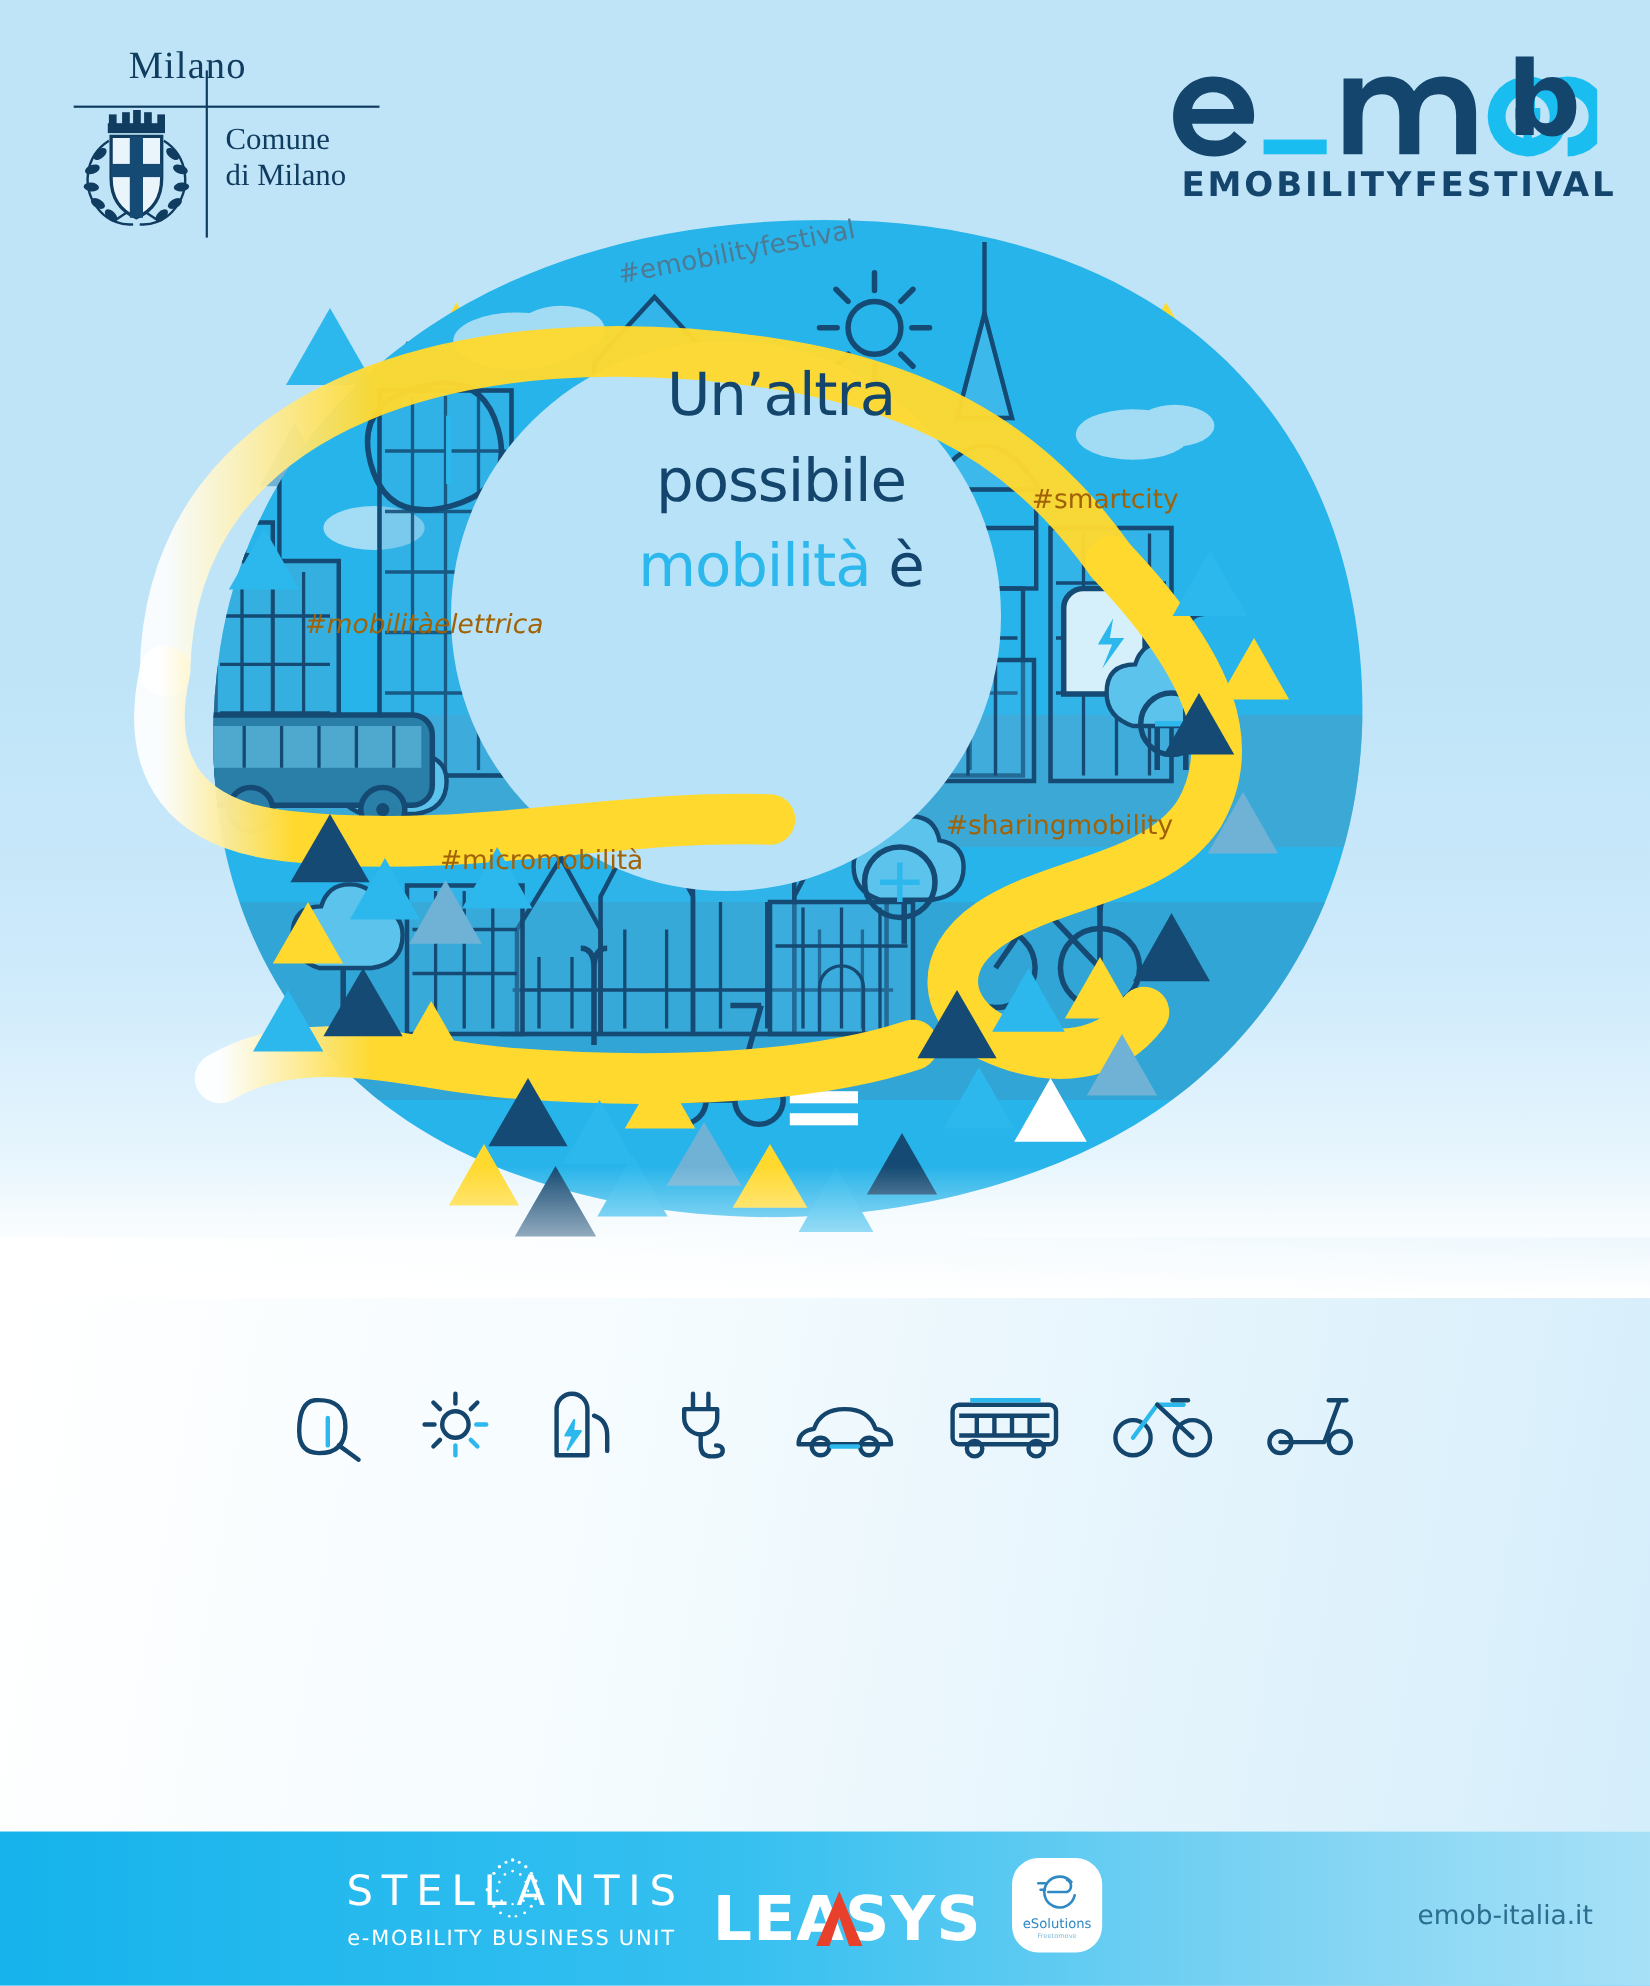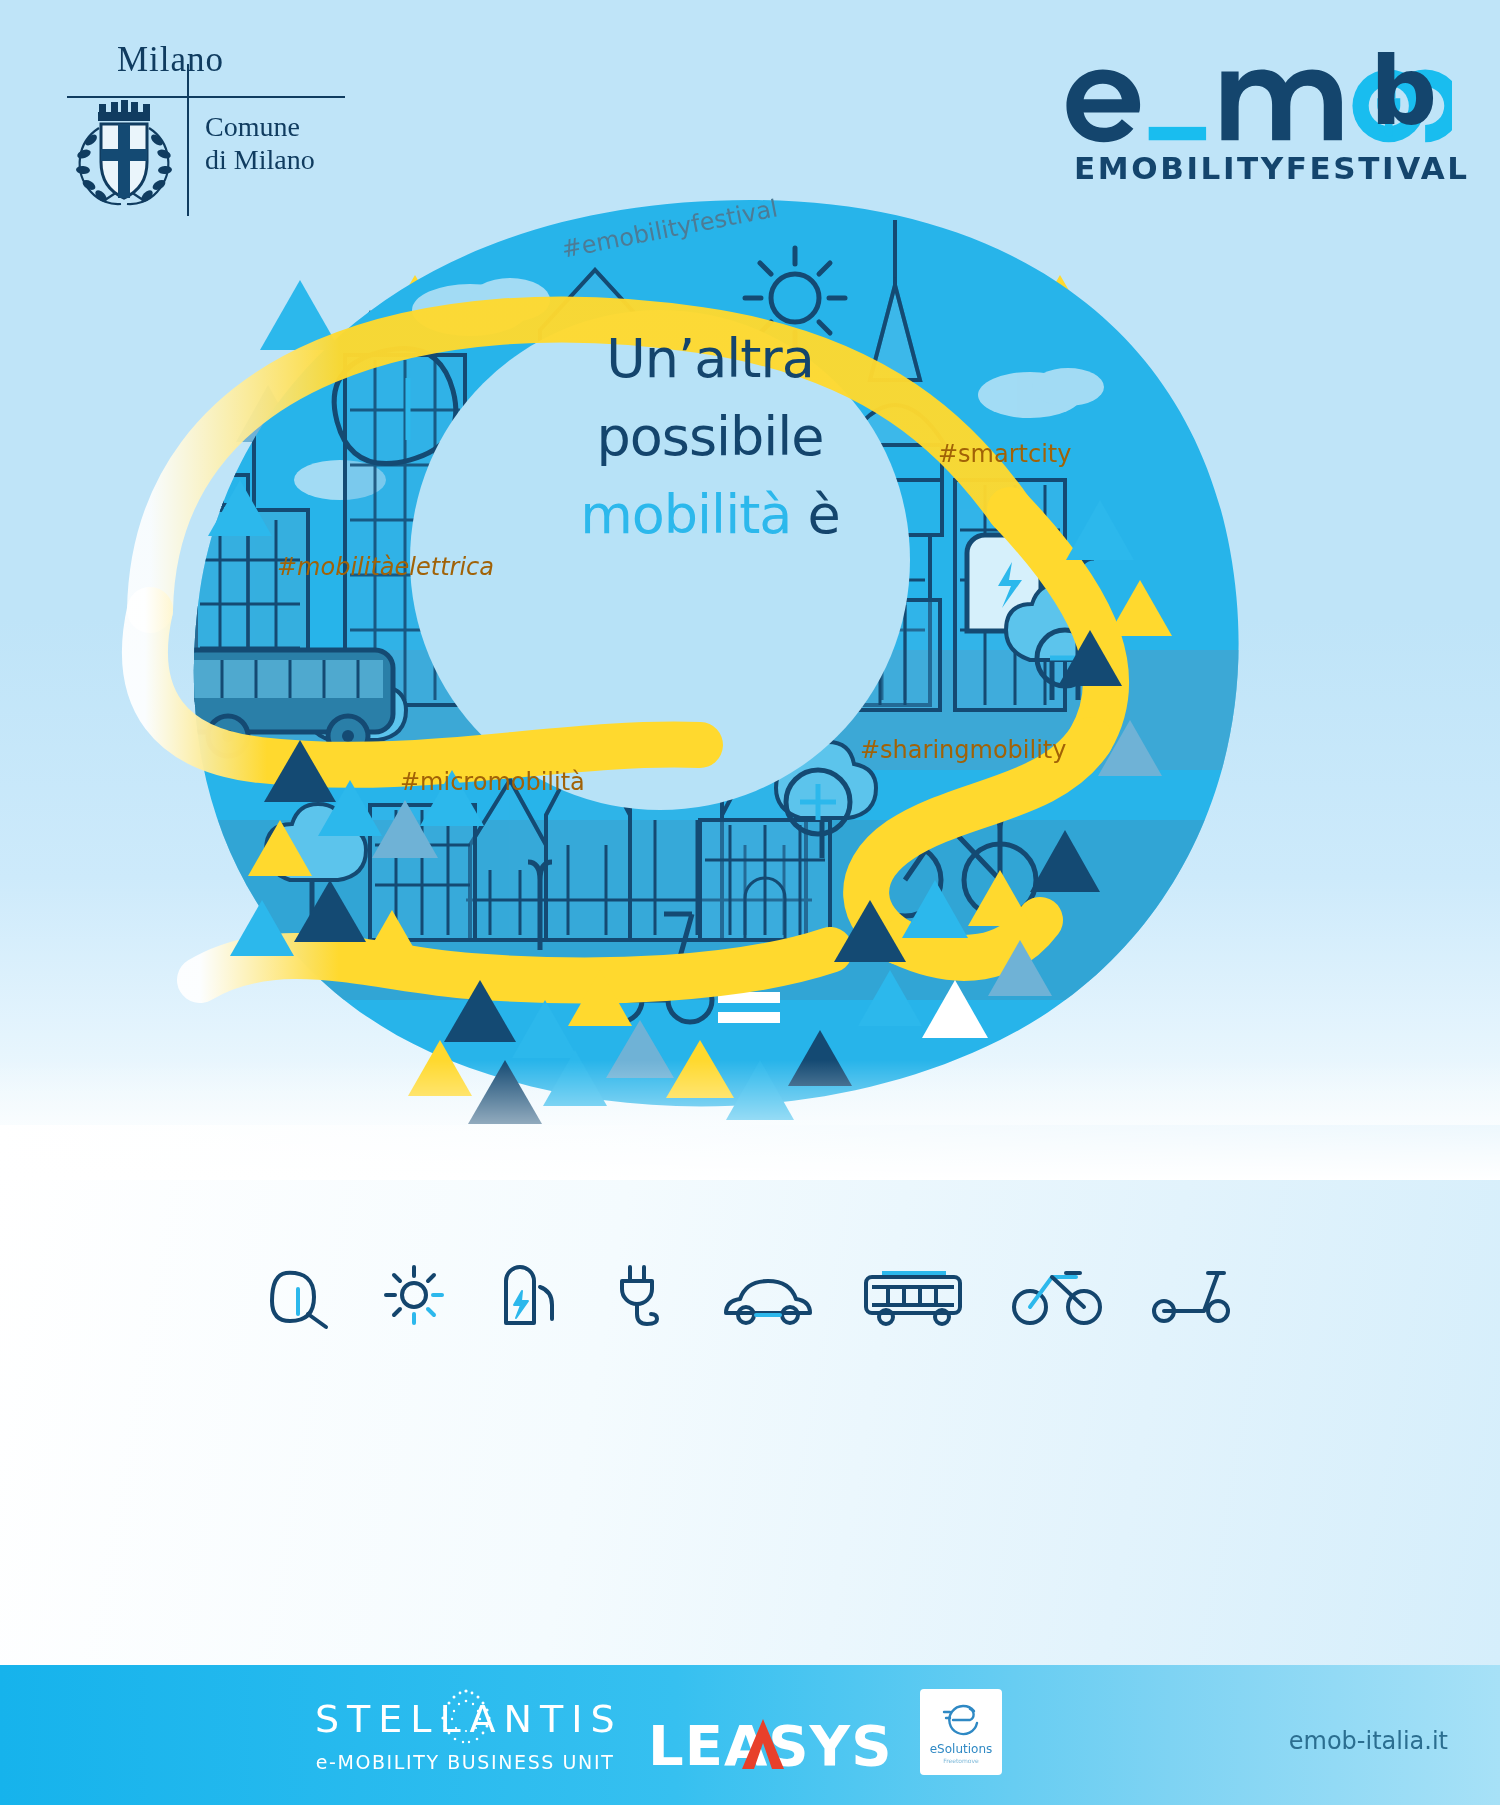--- a/index.html
+++ b/index.html
@@ -129,21 +129,21 @@
     margin-top:10px;
     font-family:"DejaVu Sans", sans-serif; font-size:19px; letter-spacing:1.6px; color:#ffffff;
   }
   .sp-leasys {
     position:absolute; left:648px; top:48px;
     font-family:"DejaVu Sans", sans-serif; font-weight:bold; font-size:56px;
     letter-spacing:1px; color:#ffffff;
   }
   .sp-esolutions {
     position:absolute; left:920px; top:24px; width:82px; height:86px;
-    background:#ffffff; border-radius:4px;
+    background:#ffffff; border-radius:24px;
     display:flex; flex-direction:column; align-items:center; justify-content:center;
   }
   .sp-esolutions .es-name {
     font-family:"DejaVu Sans", sans-serif; font-size:12px; color:#2f89c4; margin-top:3px;
   }
   .sp-esolutions .es-sub {
     font-family:"DejaVu Sans", sans-serif; font-size:6px; color:#7fb9d9; margin-top:1px;
   }
   .sp-url {
     position:absolute; right:52px; top:62px;

